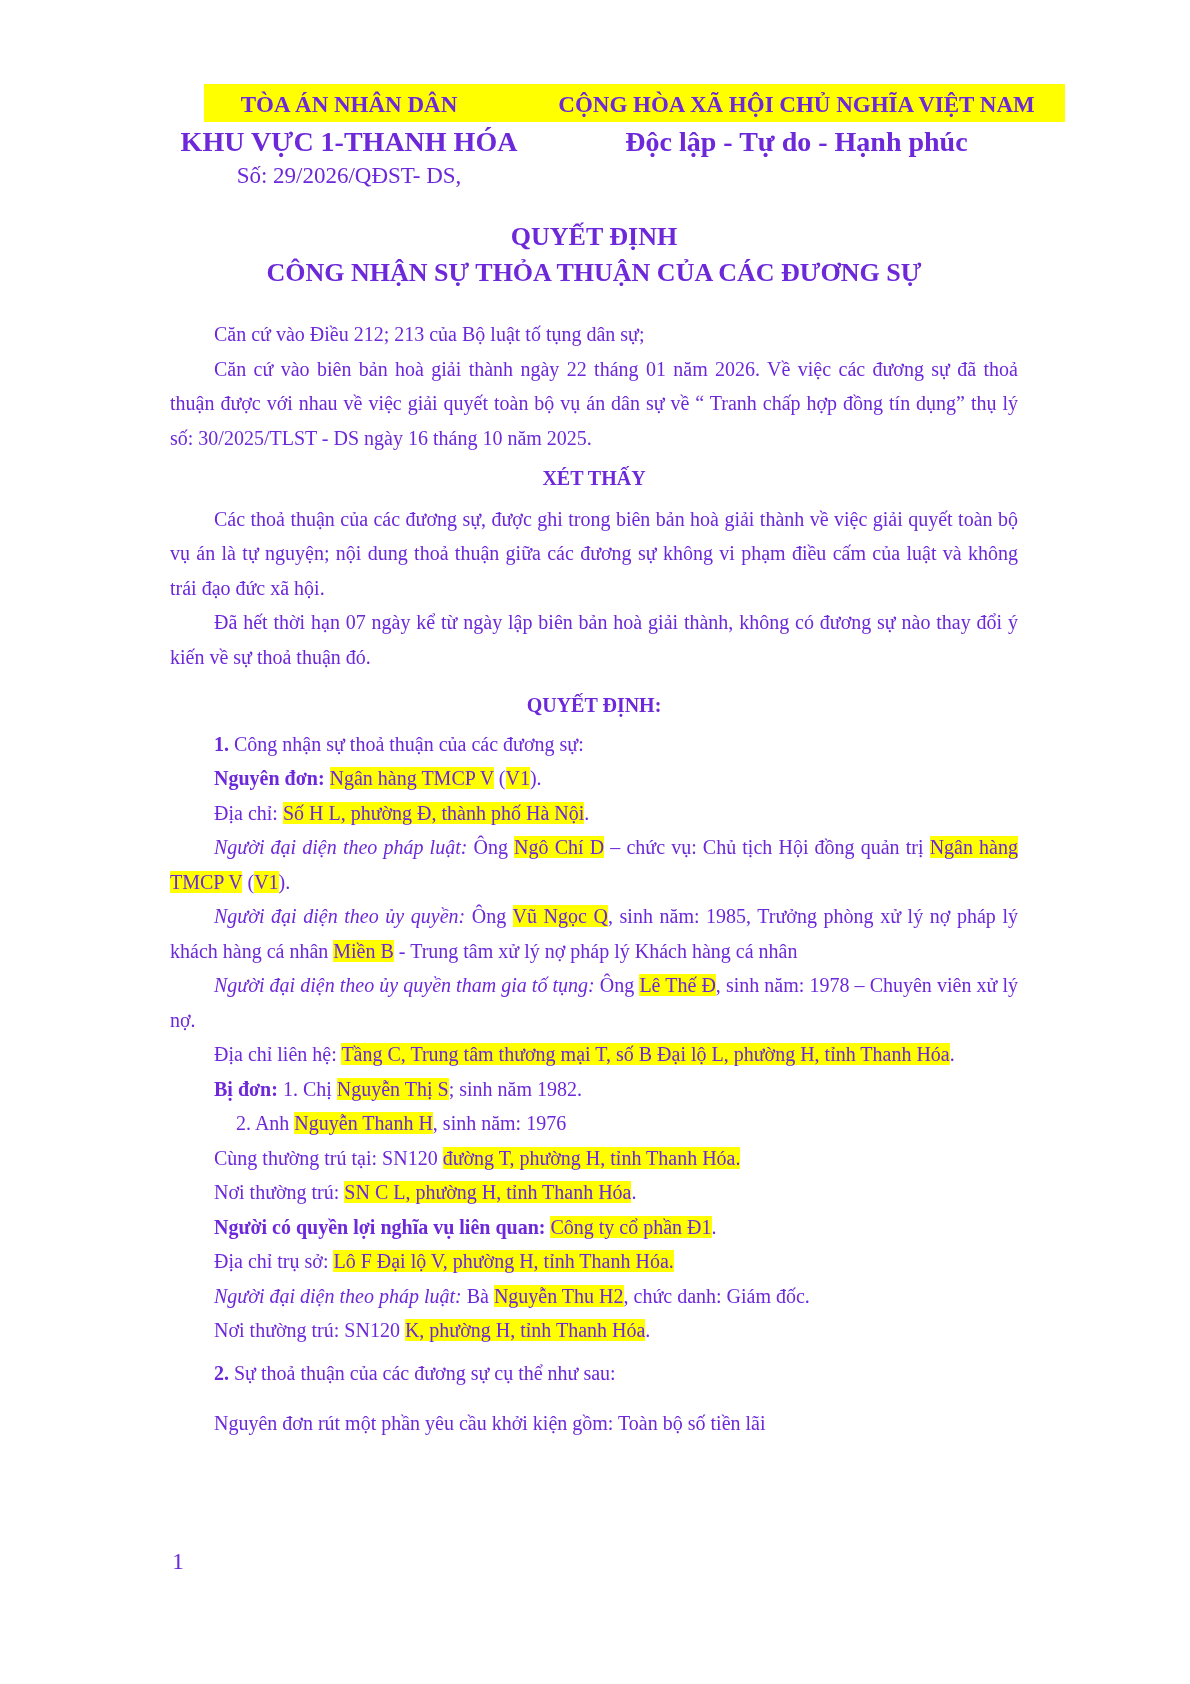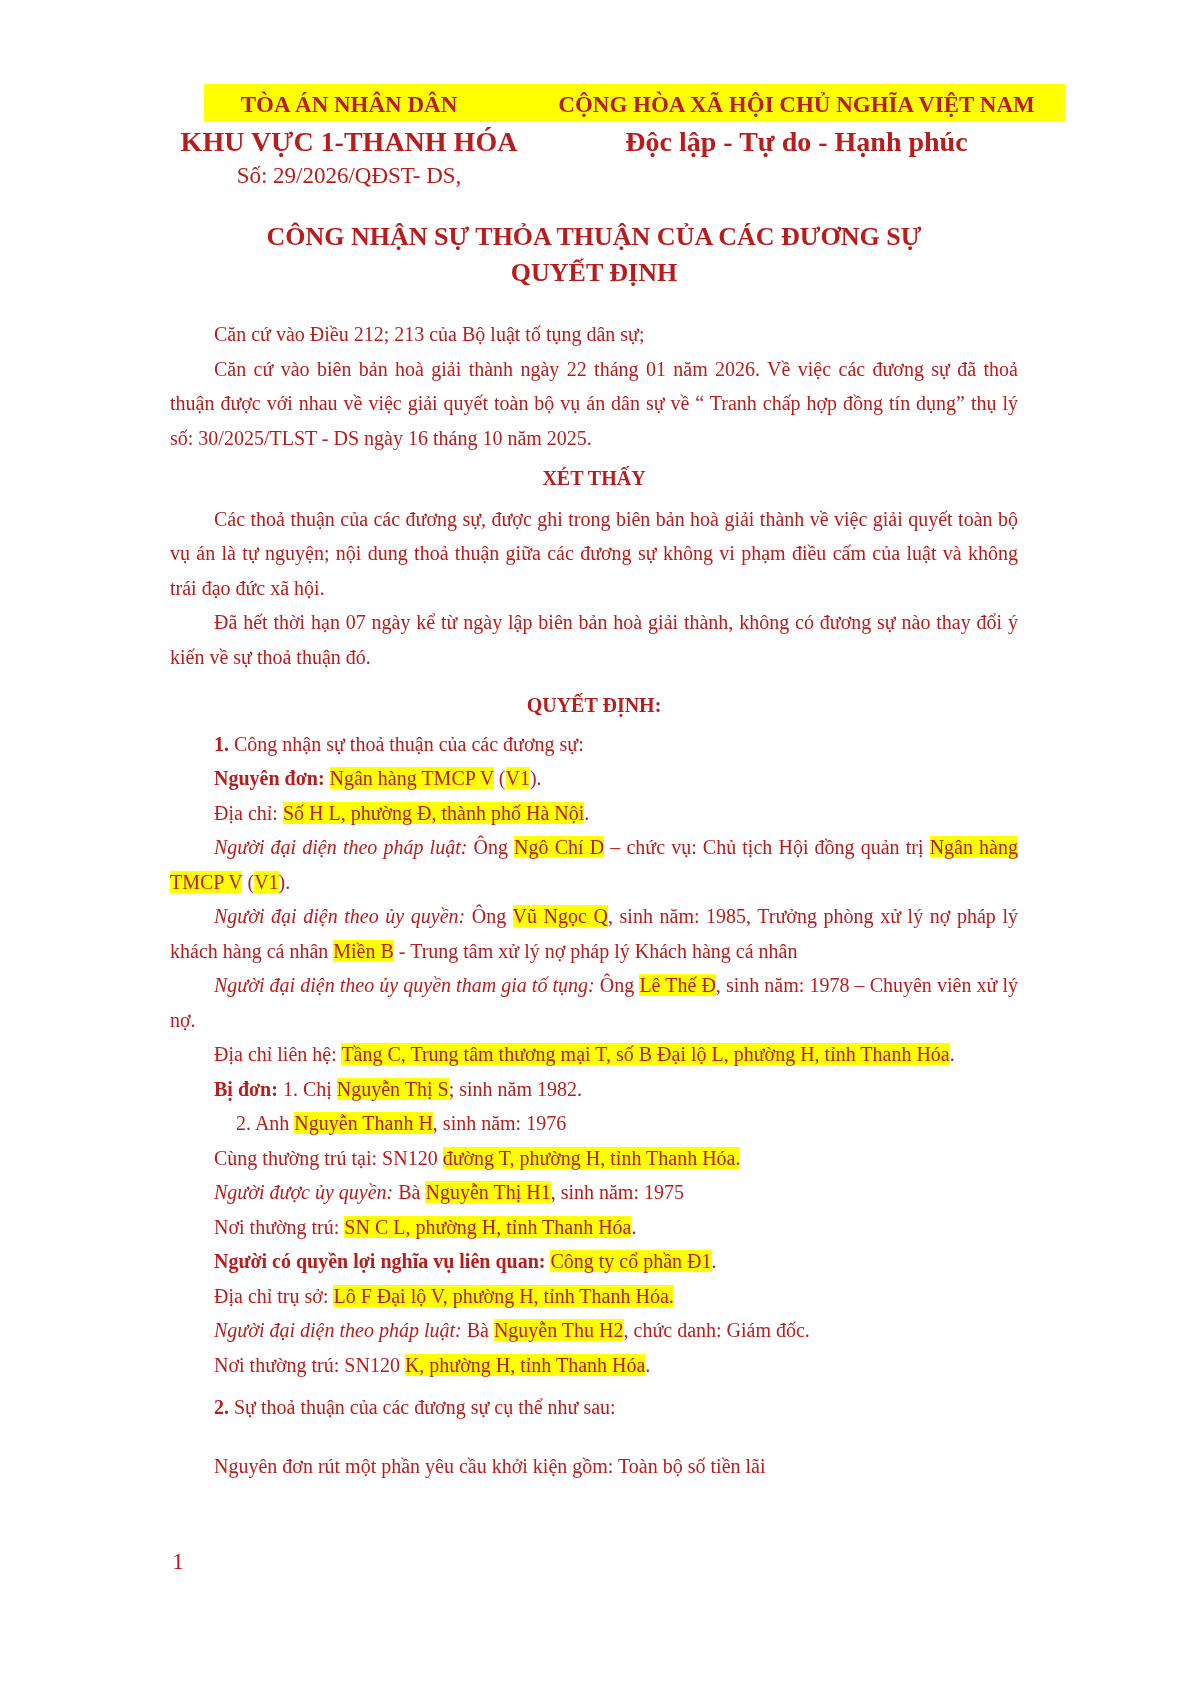--- a/index.html
+++ b/index.html
@@ -1,19 +1,19 @@
 <!DOCTYPE html>
 <html><head>
 <meta charset="utf-8">
 <style>
   html,body{margin:0;padding:0;background:#ffffff;}
   .page{
     position:relative;
     width:1190px;height:1684px;
-    background:#ffffff;color:#b91c1c;
+    background:#ffffff;color:#6d28d9;
     font-family:"Liberation Serif","DejaVu Serif",serif;
     overflow:hidden;
   }
   
   .header{position:relative;margin-left:170px;width:895px;padding-top:86px;display:flex;}
   .band{position:absolute;left:34px;right:0;top:84px;height:38px;background:#ffff00;}
   .hcol{position:relative;text-align:center;}
   .hcol.left{width:40%;}
   .hcol.right{width:60%;}
   .h1{font-weight:bold;font-size:23px;line-height:38px;white-space:nowrap;}
@@ -24,21 +24,21 @@
   .title{margin-left:170px;width:848px;text-align:center;margin-top:26px;
          font-weight:bold;font-size:26px;line-height:36px;}
   
   .body{margin-left:170px;width:848px;margin-top:26px;}
   .para{margin:0;font-size:20px;line-height:34.5px;text-align:justify;}
   .ind{text-indent:44px;}
   .ind2{text-indent:66px;}
   .ctr{text-align:center;text-indent:0;font-weight:bold;}
   .mt4{margin-top:4px;}
   .mt6{margin-top:6px;}
-  .mt8{margin-top:24px;}
+  .mt8{margin-top:16px;}
   .mt10{margin-top:8px;}
   .mt14{margin-top:14px;}
   .b{font-weight:bold;}
   .i{font-style:italic;}
   .hl{background:#ffff00;}
   
   .pagenum{position:absolute;left:172px;top:1548px;font-size:24px;}
 </style>
 </head>
 <body>
@@ -52,42 +52,41 @@
       <div class="h2">KHU VỰC 1-THANH HÓA</div>
       <div class="h3">Số: 29/2026/QĐST- DS,</div>
     </div>
     <div class="hcol right">
       <div class="h1">CỘNG HÒA XÃ HỘI CHỦ NGHĨA VIỆT NAM</div>
       <div class="h2">Độc lập - Tự do - Hạnh phúc</div>
     </div>
   </div>
 
   <div class="title">
+    <div>QUYẾT ĐỊNH</div>
     <div>CÔNG NHẬN SỰ THỎA THUẬN CỦA CÁC ĐƯƠNG SỰ</div>
-    <div>QUYẾT ĐỊNH</div>
   </div>
 
   <div class="body" id="body-content">
       <p class="para ind"><span>Căn cứ  vào Điều 212; 213 của Bộ luật tố tụng dân sự;</span></p>
       <p class="para ind"><span>Căn cứ vào biên bản hoà giải thành ngày 22 tháng 01 năm 2026. Về việc các đương sự đã  thoả thuận được với nhau về việc giải quyết toàn bộ vụ án dân sự về “ Tranh chấp hợp đồng tín dụng” thụ lý số: 30/2025/TLST - DS ngày 16 tháng 10 năm 2025.</span></p>
       <p class="para ctr mt6"><span class="b">XÉT THẤY</span></p>
       <p class="para ind mt6"><span>Các  thoả thuận của các đương sự, được ghi trong biên bản hoà giải thành về việc giải quyết toàn bộ vụ án là tự nguyện; nội dung thoả thuận giữa các đương sự không vi phạm điều cấm của luật và không trái đạo đức xã hội.</span></p>
       <p class="para ind"><span>Đã hết thời hạn 07 ngày kể từ ngày lập biên bản hoà giải thành, không có đương sự nào thay đổi ý kiến về sự thoả thuận đó.</span></p>
       <p class="para ctr mt14"><span class="b">QUYẾT ĐỊNH:</span></p>
       <p class="para ind mt4"><span class="b">1.</span><span>  Công nhận sự thoả thuận của các đương sự:</span></p>
       <p class="para ind"><span class="b">Nguyên đơn:</span><span> </span><span class="hl">Ngân hàng TMCP V</span><span> (</span><span class="hl">V1</span><span>).</span></p>
       <p class="para ind"><span>Địa chỉ: </span><span class="hl">Số H L, phường Đ, thành phố Hà Nội</span><span>.</span></p>
       <p class="para ind"><span class="i">Người đại diện theo pháp luật:</span><span> Ông </span><span class="hl">Ngô Chí D</span><span> – chức vụ: Chủ tịch Hội đồng quản trị </span><span class="hl">Ngân hàng TMCP V</span><span> (</span><span class="hl">V1</span><span>).</span></p>
       <p class="para ind"><span class="i">Người đại diện theo ủy quyền:</span><span> Ông </span><span class="hl">Vũ Ngọc Q</span><span>, sinh năm: 1985, Trưởng phòng xử lý nợ pháp lý khách hàng cá nhân </span><span class="hl">Miền B</span><span> - Trung tâm xử lý nợ pháp lý Khách hàng cá nhân</span></p>
       <p class="para ind"><span class="i">Người đại diện theo ủy quyền tham gia tố tụng:</span><span> Ông </span><span class="hl">Lê Thế Đ</span><span>, sinh năm: 1978 – Chuyên viên xử lý nợ.</span></p>
       <p class="para ind"><span>Địa chỉ liên hệ: </span><span class="hl">Tầng C, Trung tâm thương mại T, số B Đại lộ L, phường H, tỉnh Thanh Hóa</span><span>.</span></p>
       <p class="para ind"><span class="b">Bị đơn:</span><span> 1. Chị </span><span class="hl">Nguyễn Thị S</span><span>; sinh năm 1982.</span></p>
       <p class="para ind2"><span>2. Anh </span><span class="hl">Nguyễn Thanh H</span><span>, sinh năm: 1976</span></p>
       <p class="para ind"><span>Cùng thường trú tại: SN120 </span><span class="hl">đường T, phường H, tỉnh Thanh Hóa.</span></p>
-      <p class="para ind"><span class="i">Người được ủy quyền:</span><span> Bà </span><span class="hl">Nguyễn Thị H1</span><span>, sinh năm: 1975</span></p>
       <p class="para ind"><span>Nơi thường trú: </span><span class="hl">SN C L, phường H, tỉnh Thanh Hóa</span><span>.</span></p>
       <p class="para ind"><span class="b">Người có quyền lợi nghĩa vụ liên quan:</span><span> </span><span class="hl">Công ty cổ phần Đ1</span><span>.</span></p>
       <p class="para ind"><span>Địa chỉ trụ sở: </span><span class="hl">Lô F Đại lộ V, phường H, tỉnh Thanh Hóa.</span></p>
       <p class="para ind"><span class="i">Người đại diện theo pháp luật:</span><span> Bà </span><span class="hl">Nguyễn Thu H2</span><span>, chức danh: Giám đốc.</span></p>
       <p class="para ind"><span>Nơi thường trú: SN120 </span><span class="hl">K, phường H, tỉnh Thanh Hóa</span><span>.</span></p>
       <p class="para ind mt10"><span class="b">2.</span><span>  Sự thoả thuận của các đương sự cụ thể như sau:</span></p>
       <p class="para ind mt8"><span>Nguyên đơn rút  một phần  yêu cầu khởi kiện gồm: Toàn bộ  số tiền lãi</span></p>
     </div>
 
   <div class="pagenum">1</div>

